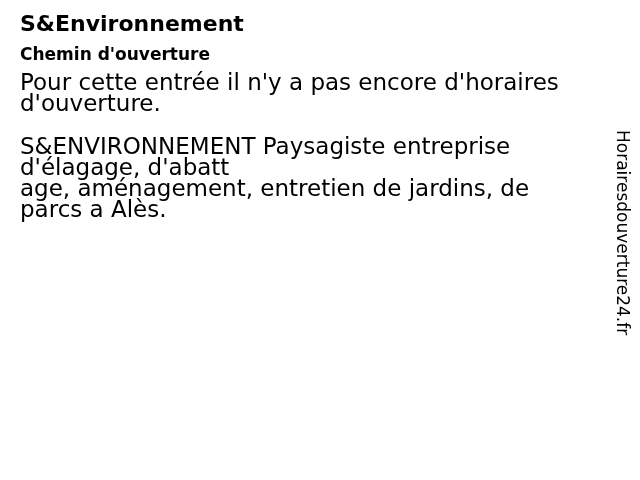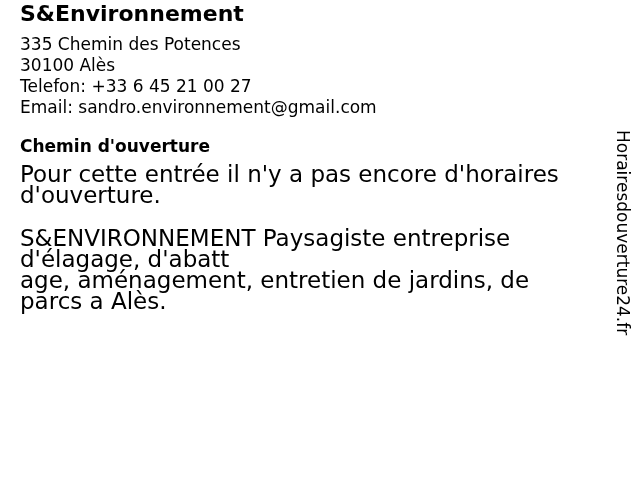--- a/index.html
+++ b/index.html
@@ -10,21 +10,21 @@
     width: 640px;
     height: 480px;
     background: #ffffff;
     color: #000000;
     font-family: "DejaVu Sans", "Liberation Sans", sans-serif;
     position: relative;
     overflow: hidden;
   }
   .content {
     position: absolute;
-    top: 0;
+    top: 10px;
     left: 20px;
     right: 48px;
   }
   .page-title {
     font-size: 22px;
     font-weight: bold;
     line-height: 28px;
     margin: 0 0 6px 0;
     letter-spacing: 0;
   }
@@ -59,26 +59,20 @@
     white-space: nowrap;
   }
 </style>
 </head>
 <body>
 
 <main class="content">
 
   <h1 class="page-title">S&amp;Environnement</h1>
 
-  <p class="contact-block">
-    <span class="contact-line">335 Chemin des Potences</span>
-    <span class="contact-line">30100 Alès</span>
-    <span class="contact-line">Telefon: +33 6 45 21 00 27</span>
-    <span class="contact-line">Email: sandro.environnement@gmail.com</span>
-  </p>
 
   <h2 class="section-heading">Chemin d'ouverture</h2>
 
   <p class="section-body">Pour cette entrée il n'y a pas encore d'horaires d'ouverture.</p>
 
 
   <p class="section-body">S&amp;ENVIRONNEMENT Paysagiste entreprise d'élagage, d'abatt
 age, aménagement, entretien de jardins, de parcs a Alès.</p>
 
 </main>

